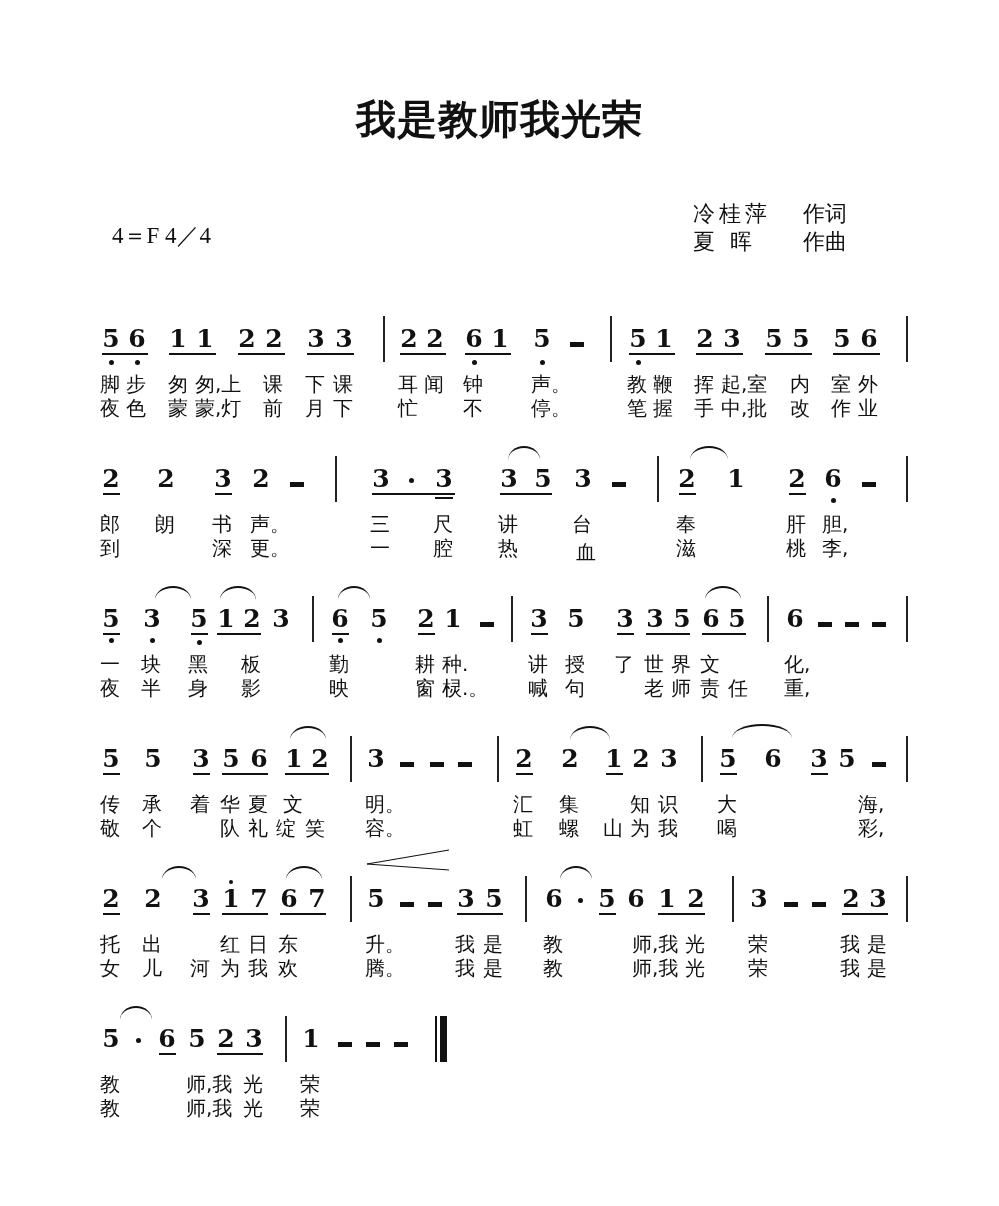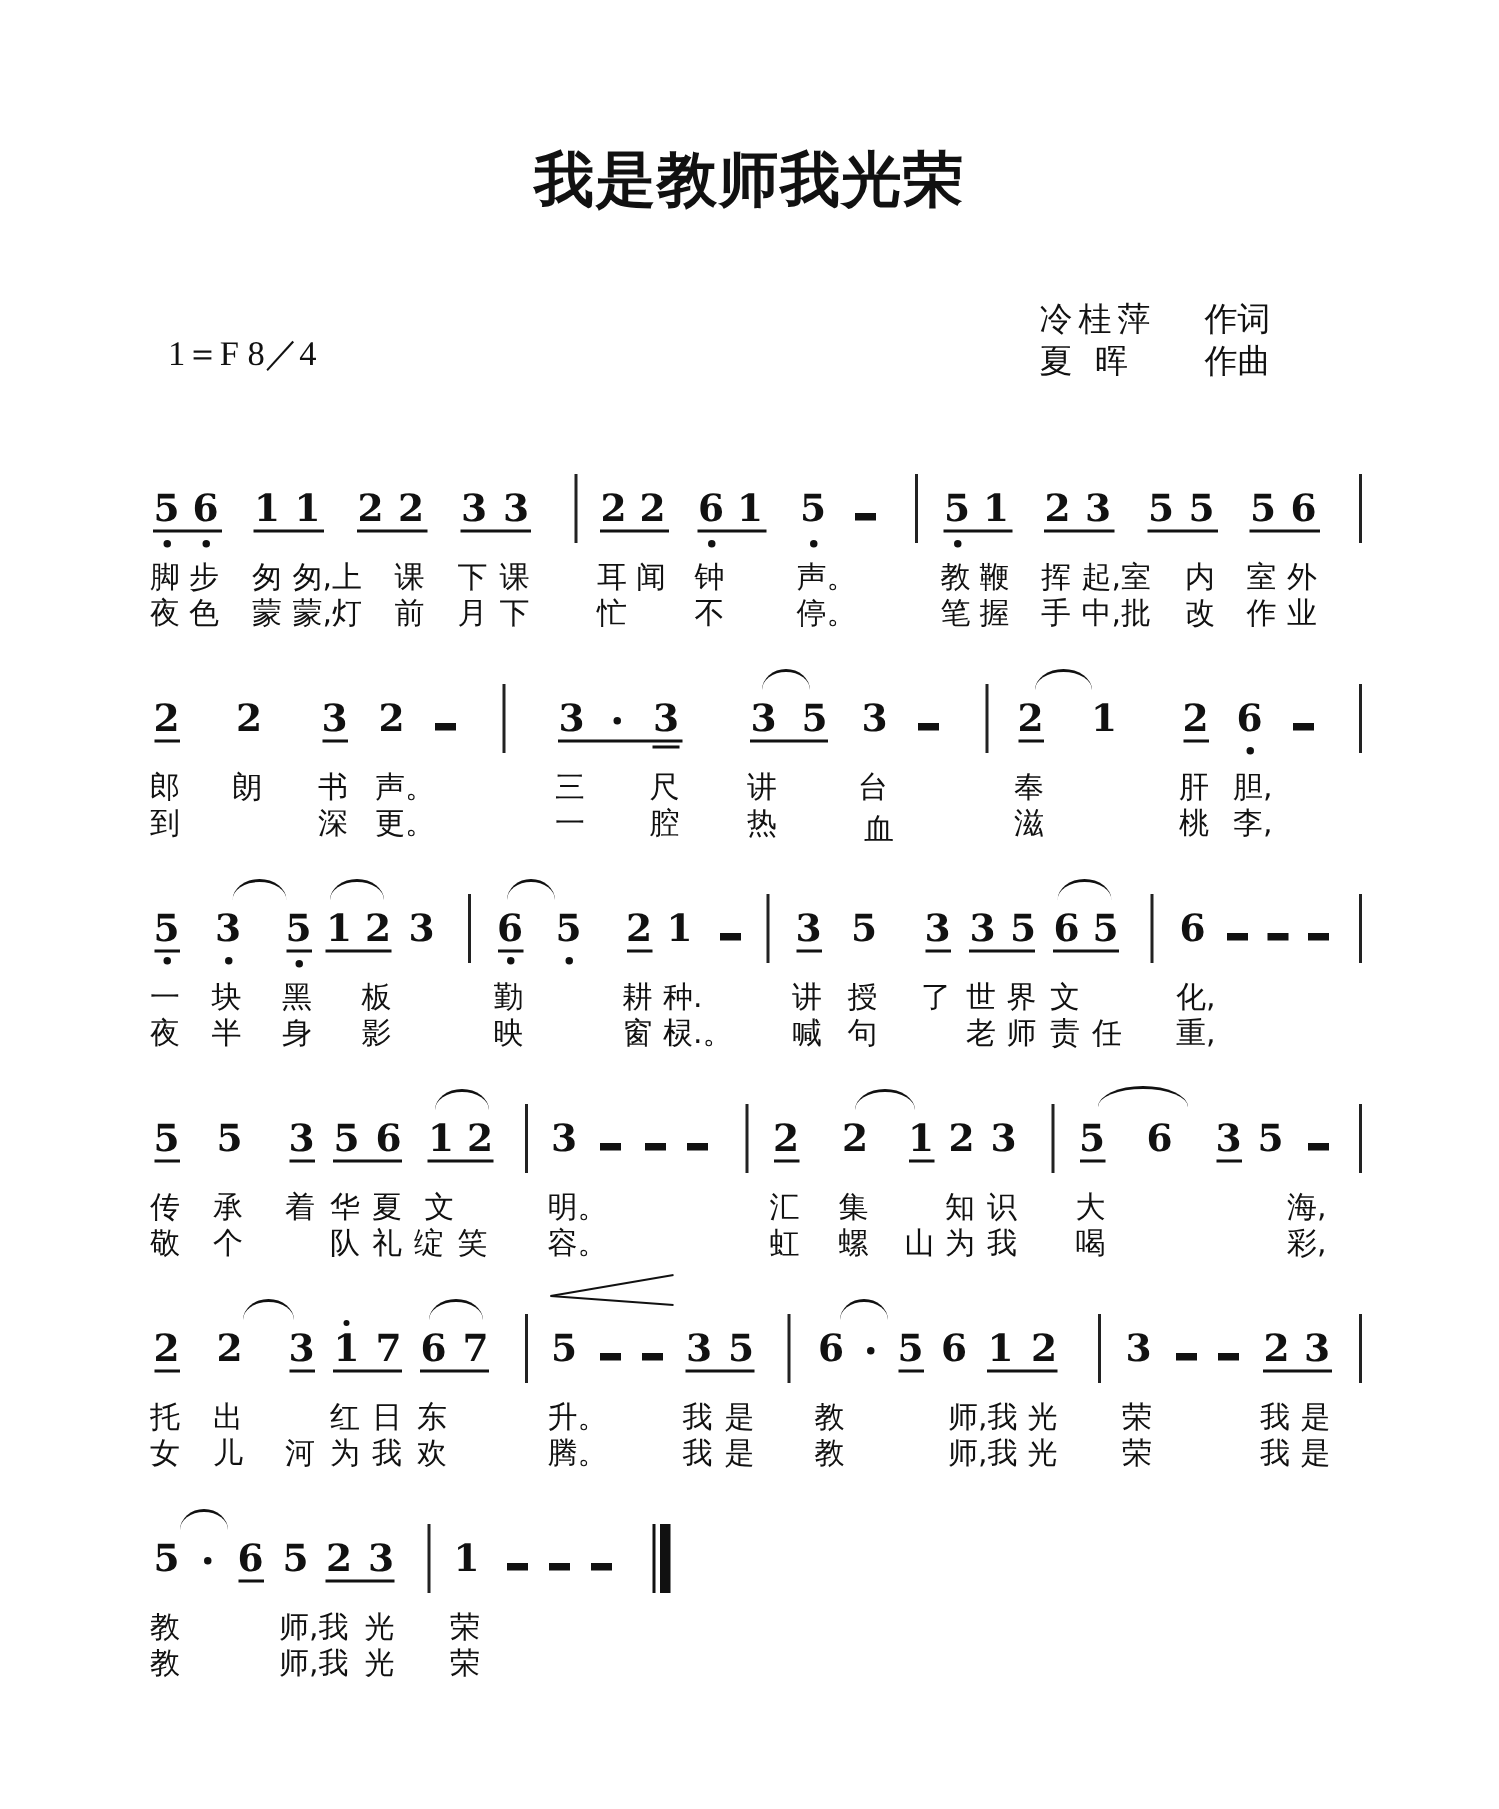--- a/index.html
+++ b/index.html
@@ -22,21 +22,21 @@
   .endbar-thin { position:absolute; top:-4px; width:2px; height:46px; background:#111; }
   .slur { position:absolute; border-top:2.5px solid #111; border-radius:50% 50% 0 0 / 100% 100% 0 0; height:12px; }
   .lyrics { position:absolute; font-size:20px; line-height:24px; font-family:"DejaVu Sans", sans-serif; }
   .lyr { position:absolute; white-space:nowrap; }
   .hairpin { position:absolute; }
 </style>
 </head>
 <body>
 
 <div class="title">我是教师我光荣</div>
-<div class="key">1＝F  8／4</div>
+<div class="key">4＝F  4／4</div>
 <div class="credits">
   <div><span class="n">冷桂萍</span><span>作词</span></div>
   <div><span class="n">夏  晖</span><span>作曲</span></div>
 </div>
 
 <div class="system" style="top:320px;">
   <div class="notes">
     <span class="note" style="left:0px">5</span>
     <span class="note" style="left:26px">6</span>
     <span class="note" style="left:67px">1</span>

